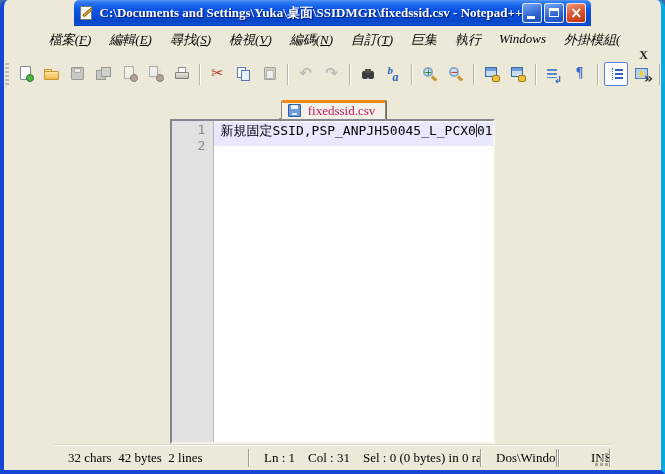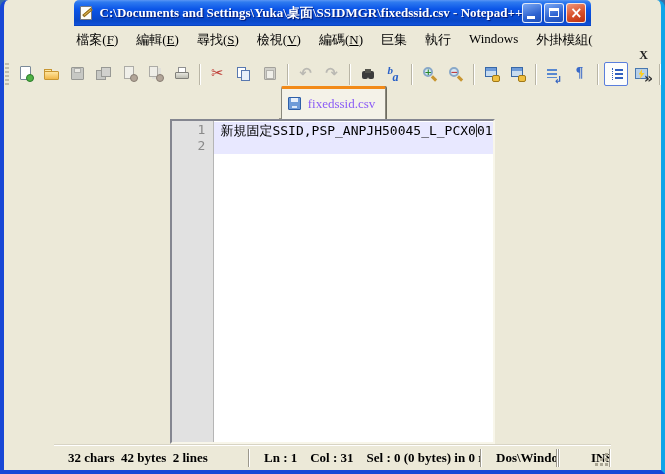--- a/index.html
+++ b/index.html
@@ -18,21 +18,21 @@
   .title{flex:1;color:#fff;font-weight:bold;font-size:13px;white-space:nowrap;overflow:hidden;
     text-shadow:1px 1px 1px #00156E;letter-spacing:0px;}
   .winbtns{display:flex;gap:2px;}
   .wb{position:relative;width:20px;height:20px;border-radius:3px;border:1px solid rgba(255,255,255,.85);}
   .wb.minb,.wb.maxb{background:linear-gradient(160deg,#7AA8F4,#2E63D0 60%,#1E4FB8);}
   .wb.clsb{background:linear-gradient(160deg,#F0967C,#D8502A 55%,#BC3010);}
   .g-min{position:absolute;left:4px;bottom:3px;width:8px;height:3px;background:#fff;}
   .g-max{position:absolute;left:4px;top:4px;width:10px;height:9px;border:1px solid #fff;border-top:3px solid #fff;}
   .g-x{display:block;width:100%;text-align:center;color:#fff;font:bold 15px/18px "DejaVu Sans",sans-serif;}
   
-  .menubar{height:28px;flex:0 0 28px;display:flex;align-items:center;padding-left:4px;background:#ECE9D8;}
+  .menubar{height:28px;flex:0 0 28px;display:flex;align-items:center;padding-left:4px;background:#ECE9D8;font-style:italic;}
   .mitems{display:flex;}
   .mitem{padding:3px 9px;font-size:13px;color:#000;white-space:nowrap;cursor:default;}
   .mn{text-decoration:underline;}
   .mbx{position:absolute;top:48px;right:13px;font:bold 12px "Liberation Serif",serif;color:#222;cursor:default;}
   
   .toolbar{height:40px;flex:0 0 40px;display:flex;align-items:center;padding-left:3px;background:#ECE9D8;}
   .tgrip{width:4px;height:22px;margin:0 4px 0 1px;background:repeating-linear-gradient(180deg,#C2BEAC 0 2px,transparent 2px 4px);}
   .tbtns{display:flex;align-items:center;}
   .tbtn{width:24px;height:24px;margin:0 1px;display:flex;align-items:center;justify-content:center;border:1px solid transparent;border-radius:2px;}
   .tbtn.pressed{background:#FDFDFB;border:1px solid #5A7EDC;}
@@ -76,42 +76,42 @@
   .ic-word-wrap::before{left:1px;top:3px;width:10px;height:9px;background:repeating-linear-gradient(180deg,#5888D0 0 2px,transparent 2px 4px);}
   .ic-word-wrap::after{content:"↲";right:-1px;bottom:-3px;color:#3060C0;font:bold 10px "DejaVu Sans",sans-serif;}
   .ic-show-all-characters::before{content:"¶";left:0;top:-1px;width:16px;text-align:center;color:#3A6AC8;font:bold 14px "Liberation Serif",serif;}
   .ic-show-indent-guide::before{left:4px;top:2px;width:1px;height:12px;border-left:1px dotted #3060C0;}
   .ic-show-indent-guide::after{left:7px;top:3px;width:8px;height:10px;background:repeating-linear-gradient(180deg,#3060C0 0 2px,transparent 2px 4px);}
   .ic-user-defined-dialog::before{left:1px;top:2px;width:13px;height:11px;background:#B8D0E8;border:1px solid #4878B0;}
   .ic-user-defined-dialog::after{left:5px;top:3px;width:6px;height:10px;background:#FFD020;clip-path:polygon(60% 0,0 55%,40% 55%,20% 100%,100% 40%,55% 40%);}
   
   .tabbar{height:25px;flex:0 0 25px;background:#ECE9D8;display:flex;align-items:flex-end;padding-left:2px;border-bottom:1px solid #9A978A;}
   .tabs{display:flex;align-items:flex-end;}
-  .tab{display:flex;align-items:center;height:33px;padding:1px 10px 2px 6px;font-size:13px;color:#8b5cf6;
+  .tab{display:flex;align-items:center;height:19px;padding:1px 10px 2px 6px;font-size:13px;color:#be185d;
     border:1px solid #8A887C;border-bottom:none;border-radius:2px 2px 0 0;cursor:default;}
   .tab.active{background:#F4F2E8;border-top:3px solid #F28A18;margin-bottom:-1px;box-shadow:1px 0 0 #6E6C60;}
   .tab-disk{position:relative;width:13px;height:13px;margin-right:7px;flex:0 0 13px;}
   .tab-disk::before{content:"";position:absolute;inset:0;background:#6E9BD8;border:1px solid #2F5FA8;border-radius:1px;}
   .tab-disk::after{content:"";position:absolute;left:3px;top:1px;width:7px;height:4px;background:#E8F0FA;box-shadow:0 7px 0 -1px #DCE8F8;}
   .tab-label{white-space:nowrap;}
   
   .editor{flex:1;display:flex;margin:0 1px;background:#FFF;overflow:hidden;
     border:2px solid;border-color:#848690 #F8F6EA #F8F6EA #848690;}
   .gutter{flex:0 0 42px;background:#E1E1E1;border-right:1px solid #B5B5B5;padding:1px 0 0 0;}
   .gnum{height:16px;line-height:16px;text-align:right;padding-right:8px;color:#8A8A8A;
     font:13px "DejaVu Sans Mono","Liberation Mono",monospace;}
   .textarea{flex:1;padding-top:1px;overflow:hidden;}
-  .tline{height:32px;line-height:16px;white-space:pre;padding-left:6px;color:#000;
+  .tline{height:24px;line-height:16px;white-space:pre;padding-left:6px;color:#000;
     font:13px "DejaVu Sans Mono","Liberation Mono",monospace;}
   .tline.current{background:#E8E8FF;}
   .caret{display:inline-block;width:1px;height:13px;background:#3A3A3A;vertical-align:-2px;}
   
   .statusbar{height:26px;flex:0 0 26px;background:#ECE9D8;display:flex;align-items:center;
     border-top:1px solid #D8D4C4;box-shadow:inset 0 1px 0 #FFF;font-size:13px;color:#000;}
-  .scell{white-space:pre;overflow:hidden;padding-left:14px;height:18px;line-height:18px;font-weight:bold;}
+  .scell{white-space:pre;overflow:hidden;padding-left:14px;height:18px;line-height:18px;}
   .c1{flex:0 0 194px;}
   .c2{flex:0 0 230px;}
   .c3{flex:0 0 74px;}
   .c4{flex:0 0 103px;}
   .c5{flex:0 0 32px;margin-left:17px;}
   .sdiv{flex:0 0 2px;height:18px;background:linear-gradient(90deg,#9C988C 1px,#FFF 1px);}
   .sgrip{flex:1;position:relative;height:100%;}
   .sgrip::before{content:"";position:absolute;right:3px;bottom:4px;width:3px;height:3px;background:#AAA694;
     box-shadow:-5px 0 0 #AAA694,-10px 0 0 #AAA694,0 -5px 0 #AAA694,-5px -5px 0 #AAA694,0 -10px 0 #AAA694;}
 </style>
@@ -139,20 +139,21 @@
     </span>
   </div>
 
   <div class="menubar">
     <div class="mitems">
         <div class="mitem"><span>檔案(</span><span class="mn">F</span><span>)</span></div>
         <div class="mitem"><span>編輯(</span><span class="mn">E</span><span>)</span></div>
         <div class="mitem"><span>尋找(</span><span class="mn">S</span><span>)</span></div>
         <div class="mitem"><span>檢視(</span><span class="mn">V</span><span>)</span></div>
         <div class="mitem"><span>編碼(</span><span class="mn">N</span><span>)</span></div>
+        <div class="mitem"><span>自訂(</span><span class="mn">T</span><span>)</span></div>
         <div class="mitem"><span>巨集</span><span class="mn"></span><span></span></div>
         <div class="mitem"><span>執行</span><span class="mn"></span><span></span></div>
         <div class="mitem"><span>Windows</span><span class="mn"></span><span></span></div>
         <div class="mitem"><span>外掛模組(</span></div>
       </div>
   </div>
   <div class="mbx">X</div>
 
   <div class="toolbar">
     <div class="tgrip"></div>

